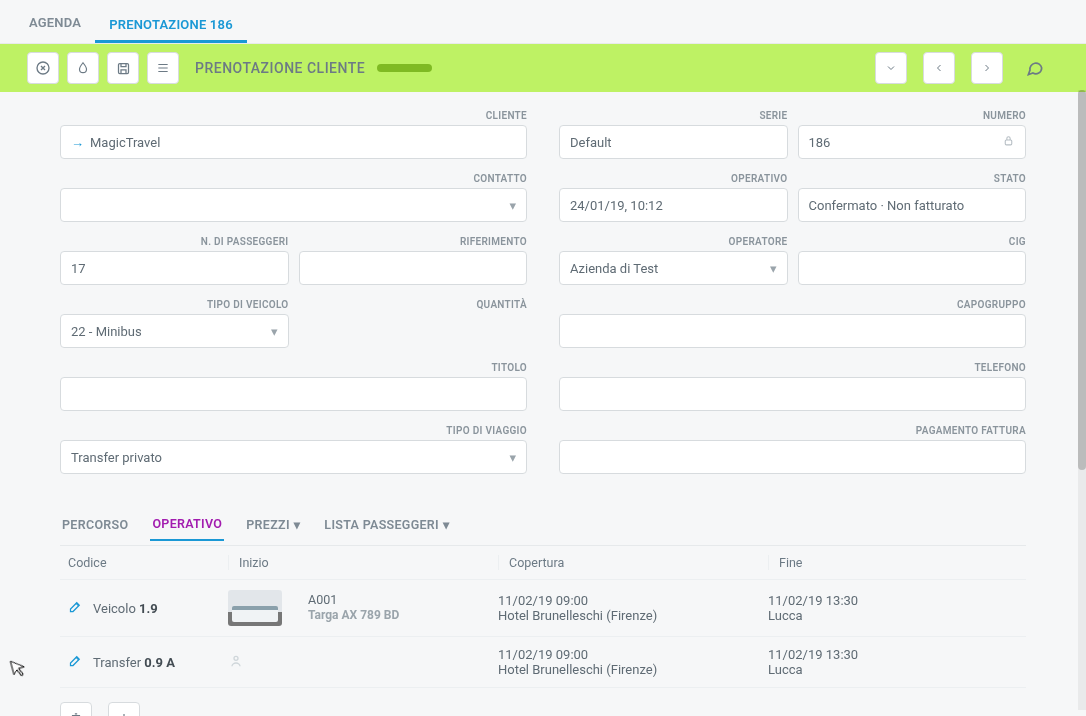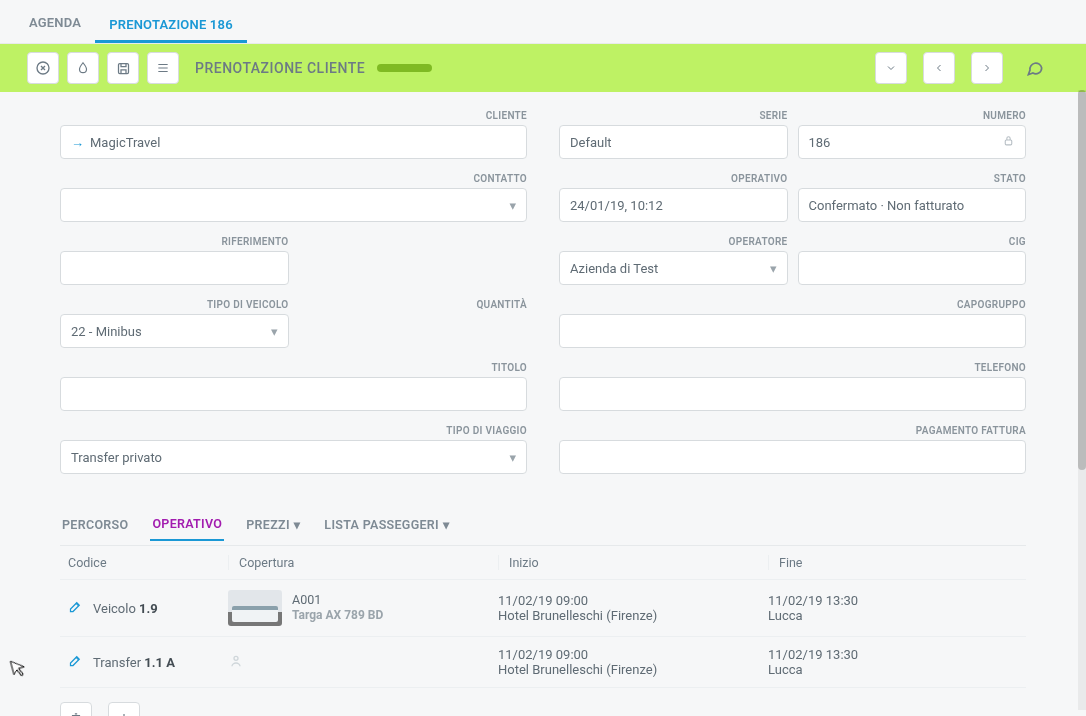--- a/index.html
+++ b/index.html
@@ -180,21 +180,21 @@
     font-size: 12.5px;
     color: #6c7a85;
   }
   .thead > div { border-left: 1px solid #eceff1; padding-left: 10px; }
   .thead > div:first-child { border-left: none; padding-left: 0;}
   .trow { padding: 10px 8px; }
   .cell { font-size: 13px; color: #5f6b74; }
   .cell.codice { display: flex; align-items: center; gap: 10px; }
   .edit-icon { color: #1a98d5; cursor: pointer; }
   .bold { font-weight: 700; color: #434c53; }
-  .copertura { display: flex; align-items: center; gap: 10px; }
+  .copertura { display: flex; align-items: center; gap: 26px; }
   .bus-thumb {
     width: 54px;
     height: 36px;
     border-radius: 3px;
     background: linear-gradient(to bottom, #e2e6ea 60%, #777 60%);
     position: relative;
     overflow: hidden;
   }
   .bus-body {
     position: absolute;
@@ -305,20 +305,26 @@
           <div class="field">
             <label>CONTATTO</label>
             <div class="input">
               <span></span>
               <span class="caret">▾</span>
             </div>
           </div>
         </div>
         <div class="row">
           <div class="field half">
+            <label>N. DI PASSEGGERI</label>
+            <div class="input">
+              <span>17</span>
+            </div>
+          </div>
+          <div class="field half">
             <label>RIFERIMENTO</label>
             <div class="input">
               <span></span>
             </div>
           </div>
         </div>
         <div class="row">
           <div class="field half">
             <label>TIPO DI VEICOLO</label>
             <div class="input">
@@ -436,22 +442,22 @@
       </div>
       <div class="subtab">
         <span>LISTA PASSEGGERI</span>
         <span>▾</span>
       </div>
     </div>
 
     <div class="table">
       <div class="thead">
         <div>Codice</div>
+        <div>Inizio</div>
         <div>Copertura</div>
-        <div>Inizio</div>
         <div>Fine</div>
       </div>
 
       <div class="trow">
         <div class="cell codice">
           <span class="edit-icon">
             <svg width="15" height="15" viewBox="0 0 24 24" fill="none" stroke="#1a98d5" stroke-width="2">
                 <path d="M4 20h4l10-10-4-4L4 16v4z"></path>
                 <path d="M13 7l4 4"></path>
               </svg>
@@ -478,21 +484,21 @@
       </div>
 
       <div class="trow">
         <div class="cell codice">
           <span class="edit-icon">
             <svg width="15" height="15" viewBox="0 0 24 24" fill="none" stroke="#1a98d5" stroke-width="2">
                 <path d="M4 20h4l10-10-4-4L4 16v4z"></path>
                 <path d="M13 7l4 4"></path>
               </svg>
           </span>
-          <span><span>Transfer </span><span class="bold">1.1 A</span></span>
+          <span><span>Transfer </span><span class="bold">0.9 A</span></span>
         </div>
         <div class="cell copertura">
           <span class="person-icon">
             <svg width="16" height="16" viewBox="0 0 24 24" fill="none" stroke="#cfd6da" stroke-width="2">
                 <circle cx="12" cy="8" r="3"></circle>
                 <path d="M6 20c0-3 3-5 6-5s6 2 6 5"></path>
               </svg>
           </span>
         </div>
         <div class="cell">

